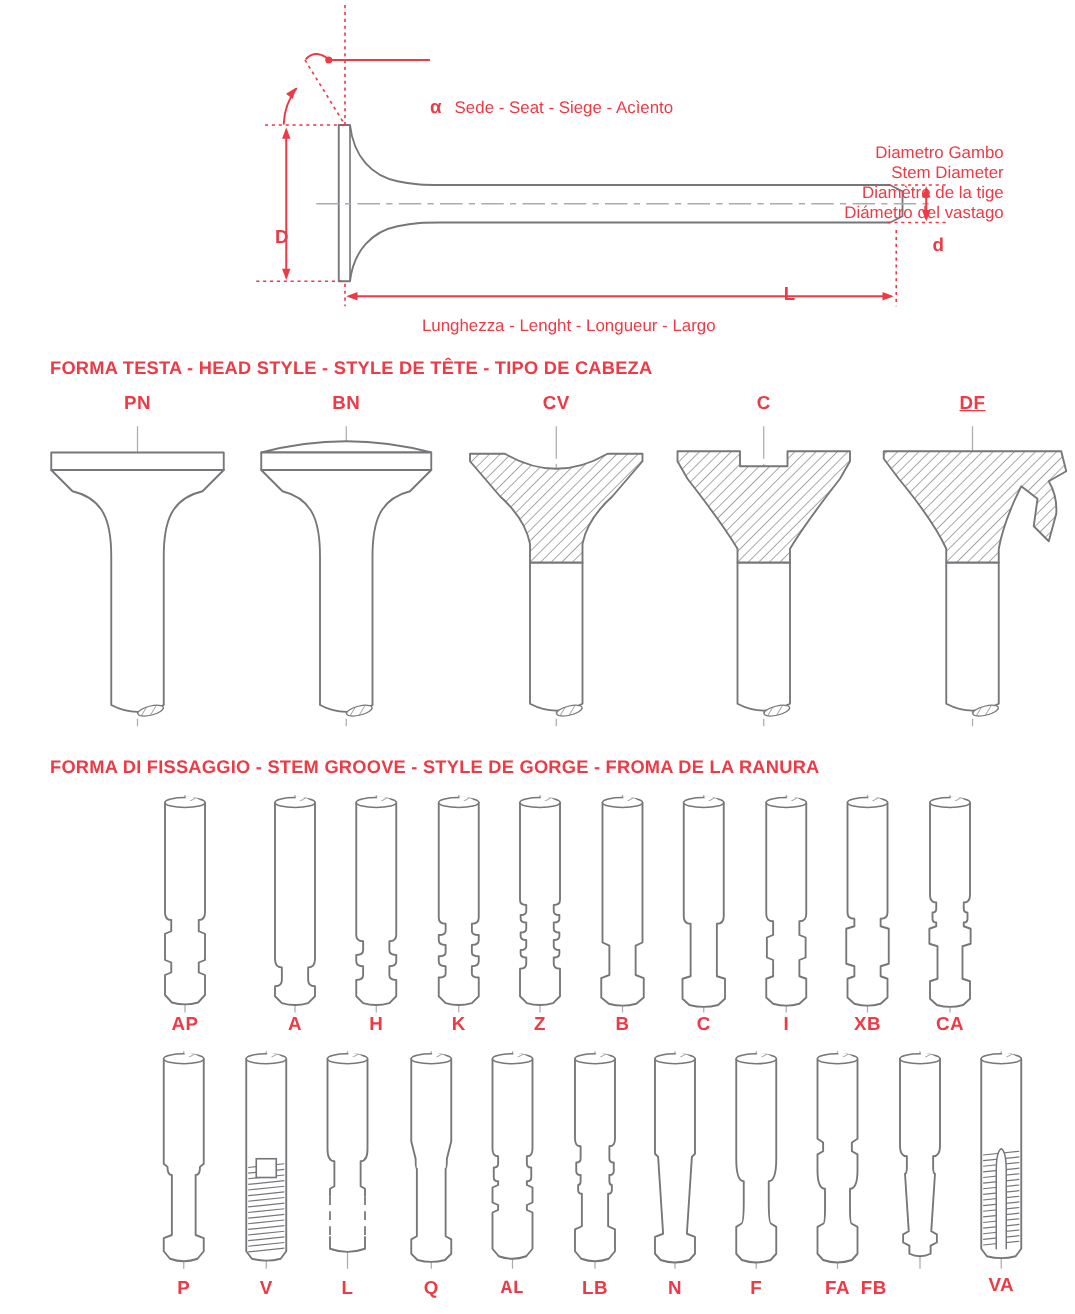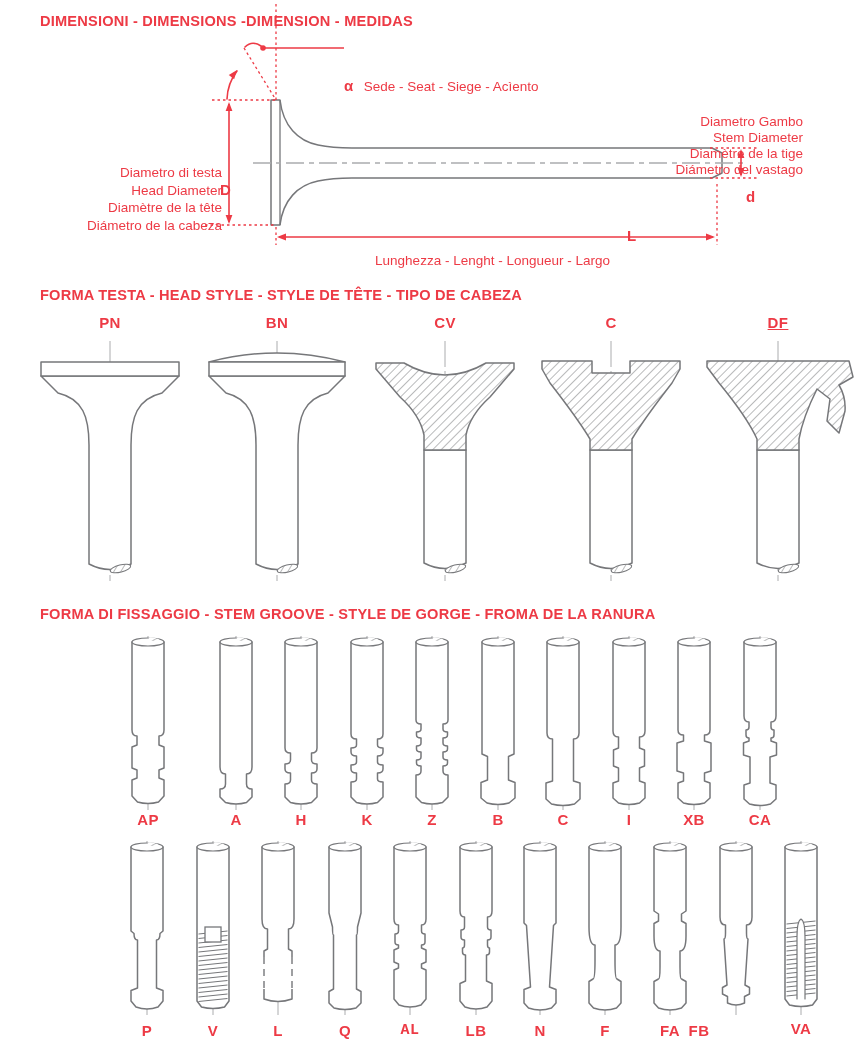--- a/index.html
+++ b/index.html
@@ -249,45 +249,38 @@
         <line x1="18.5" y1="132.5" x2="47.5" y2="129.5" stroke="#76777a" stroke-width="1"></line>
         <line x1="18.5" y1="137" x2="47.5" y2="134" stroke="#76777a" stroke-width="1"></line>
         <line x1="18.5" y1="141.5" x2="47.5" y2="138.5" stroke="#76777a" stroke-width="1"></line>
         <line x1="18.5" y1="146" x2="47.5" y2="143" stroke="#76777a" stroke-width="1"></line>
         <line x1="18.5" y1="150.5" x2="47.5" y2="147.5" stroke="#76777a" stroke-width="1"></line>
         <line x1="18.5" y1="155" x2="47.5" y2="152" stroke="#76777a" stroke-width="1"></line>
         <path d="M29,158 L29,96 Q29,80 33,78 Q37,80 37,96 L37,158" fill="#fff" stroke="#76777a" stroke-width="1.2" stroke-linejoin="round" stroke-linecap="round"></path>
       </g>
     </svg>
 
-  <div class="title" style="top:13px;left:40px">DIMENSIONI - DIMENSIONS -DIMENSION - MEDIDAS</div>
 
   <div class="abs" style="top:39px;left:344px;white-space:nowrap">
     <span class="sym">α</span>
     <span class="rtxt" style="margin-left:6px">Sede - Seat - Siege - Acìento</span>
   </div>
 
   <div class="abs rtxt" style="top:76px;right:57px;text-align:right;line-height:16px">
     <div>Diametro Gambo</div>
     <div>Stem Diameter</div>
     <div>Diamètre de la tige</div>
     <div>Diámetro del vastago</div>
   </div>
 
-  <div class="abs rtxt" style="top:126px;right:638px;text-align:right;line-height:17.5px;white-space:nowrap">
-    <div>Diametro di testa</div>
-    <div>Head Diameter</div>
-    <div>Diamètre de la tête</div>
-    <div>Diámetro de la cabeza</div>
-  </div>
 
   <span class="abs sym" style="top:143px;left:220px">D</span>
   <span class="abs sym" style="top:150px;left:746px">d</span>
   <span class="abs sym" style="top:189px;left:627px">L</span>
-  <div class="abs rtxt" style="top:215px;left:300px;width:310px;text-align:right">Lunghezza - Lenght - Longueur - Largo</div>
+  <div class="abs rtxt" style="top:215px;left:300px;width:310px;text-align:center">Lunghezza - Lenght - Longueur - Largo</div>
 
   <div class="title" style="top:606px;left:40px">FORMA DI FISSAGGIO - STEM GROOVE - STYLE DE GORGE - FROMA DE LA RANURA</div>
 
   <div class="title" style="top:287px;left:40px">FORMA TESTA - HEAD STYLE - STYLE DE TÊTE - TIPO DE CABEZA</div>
 
 <span class="tlabel" style="left: 70px; top: 314px; width: 80px;">PN</span>
     <span class="tlabel" style="left: 237px; top: 314px; width: 80px;">BN</span>
     <span class="tlabel" style="left: 405px; top: 314px; width: 80px;">CV</span>
     <span class="tlabel" style="left: 571px; top: 314px; width: 80px;">C</span>
     <span class="tlabel" style="left: 738px; top: 314px; width: 80px; text-decoration: underline;">DF</span>

